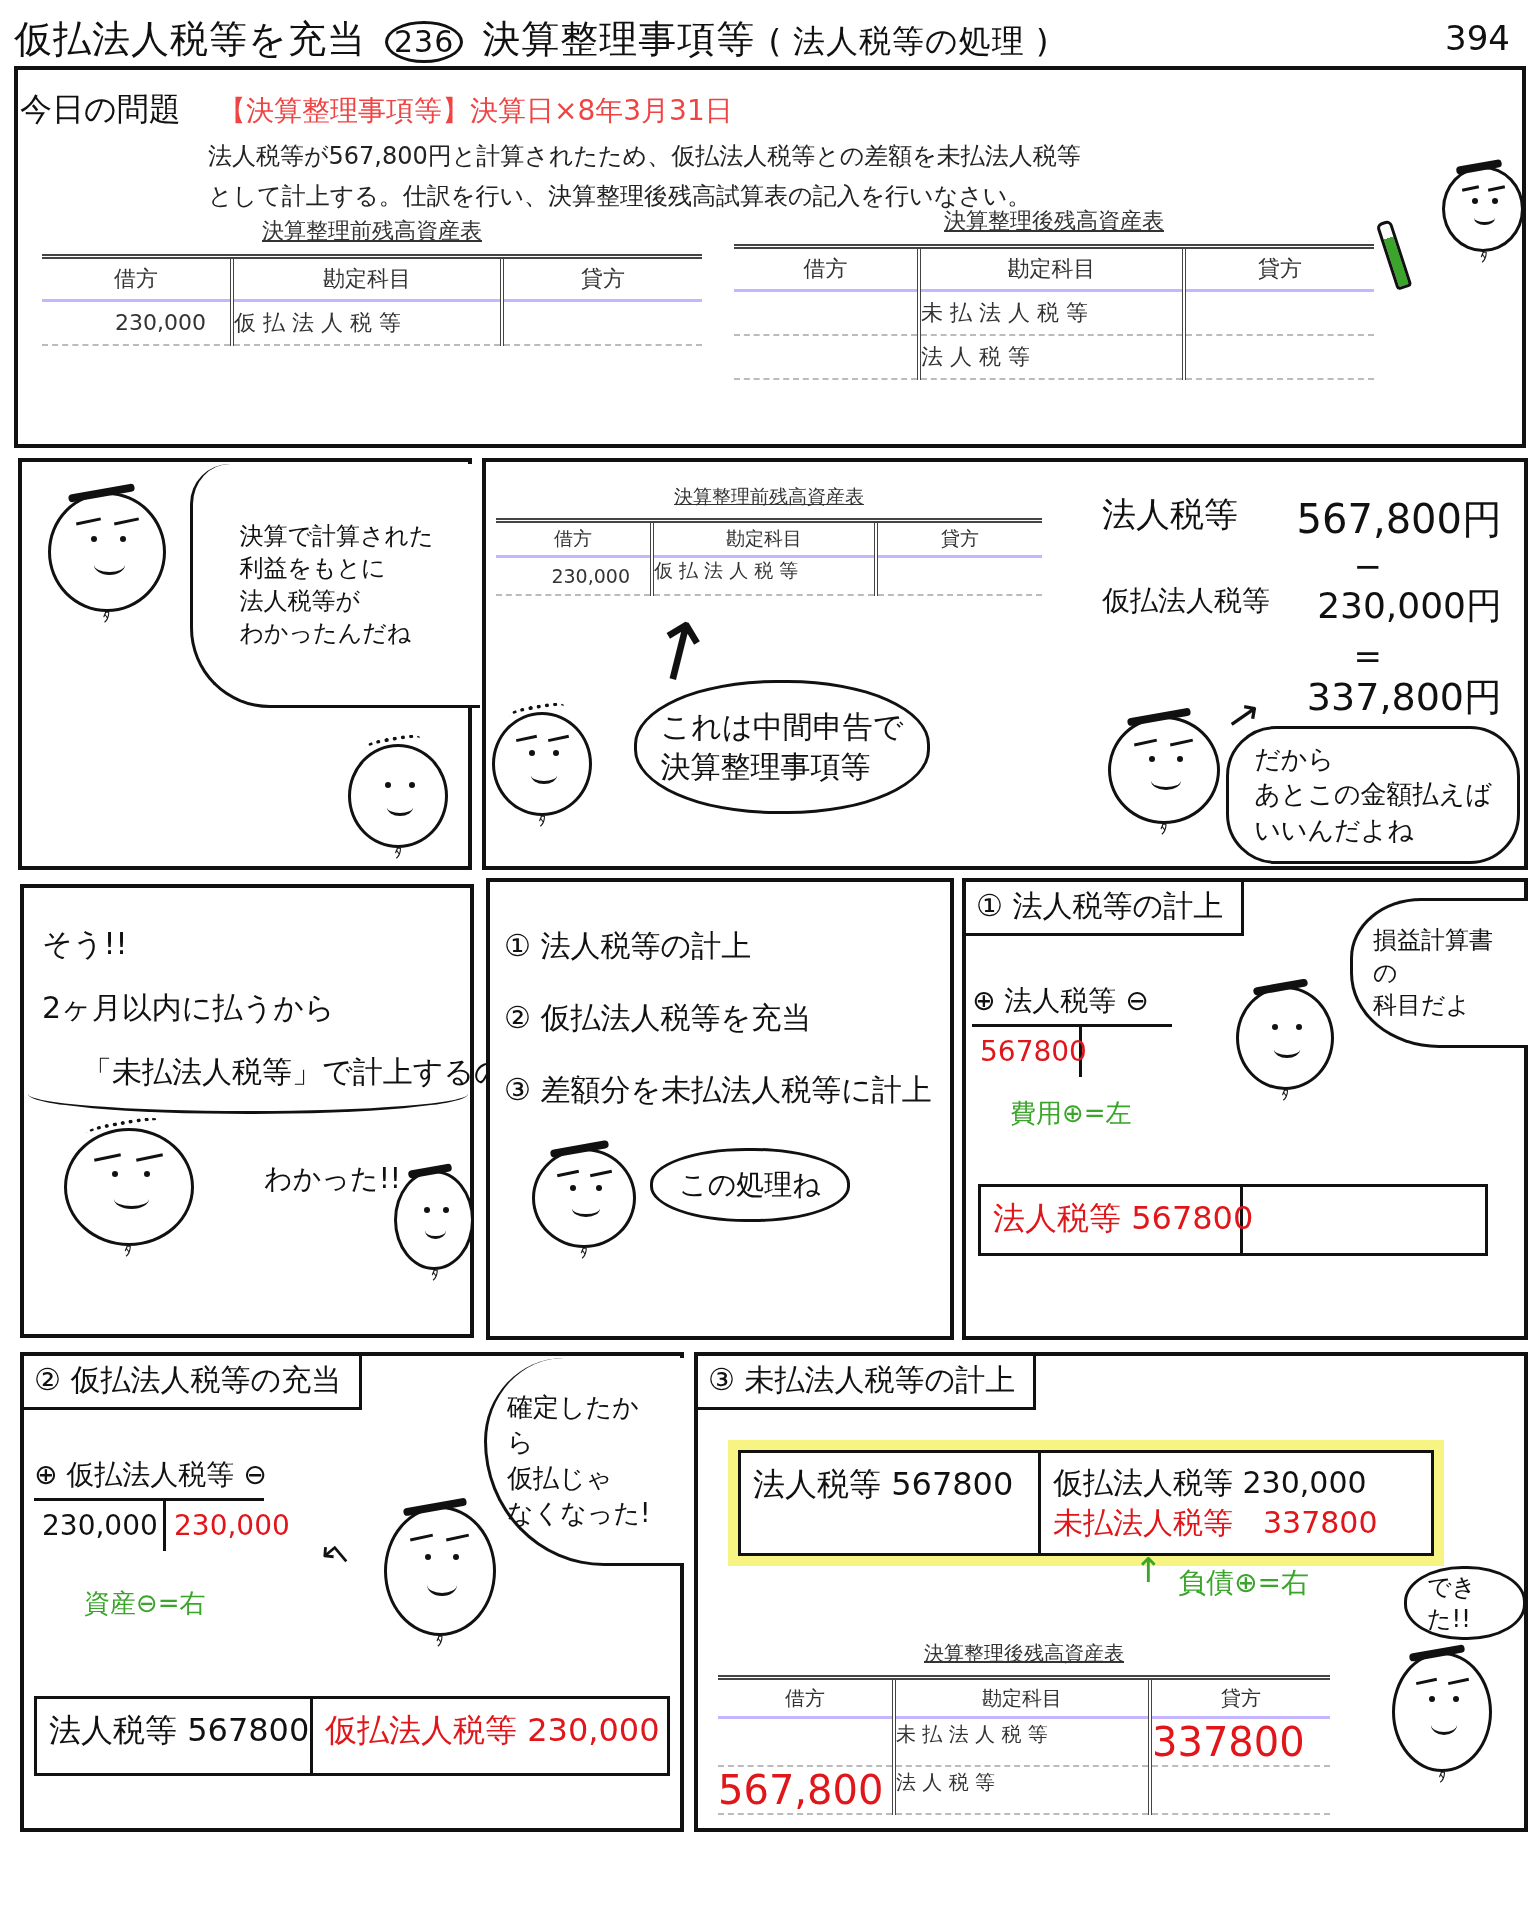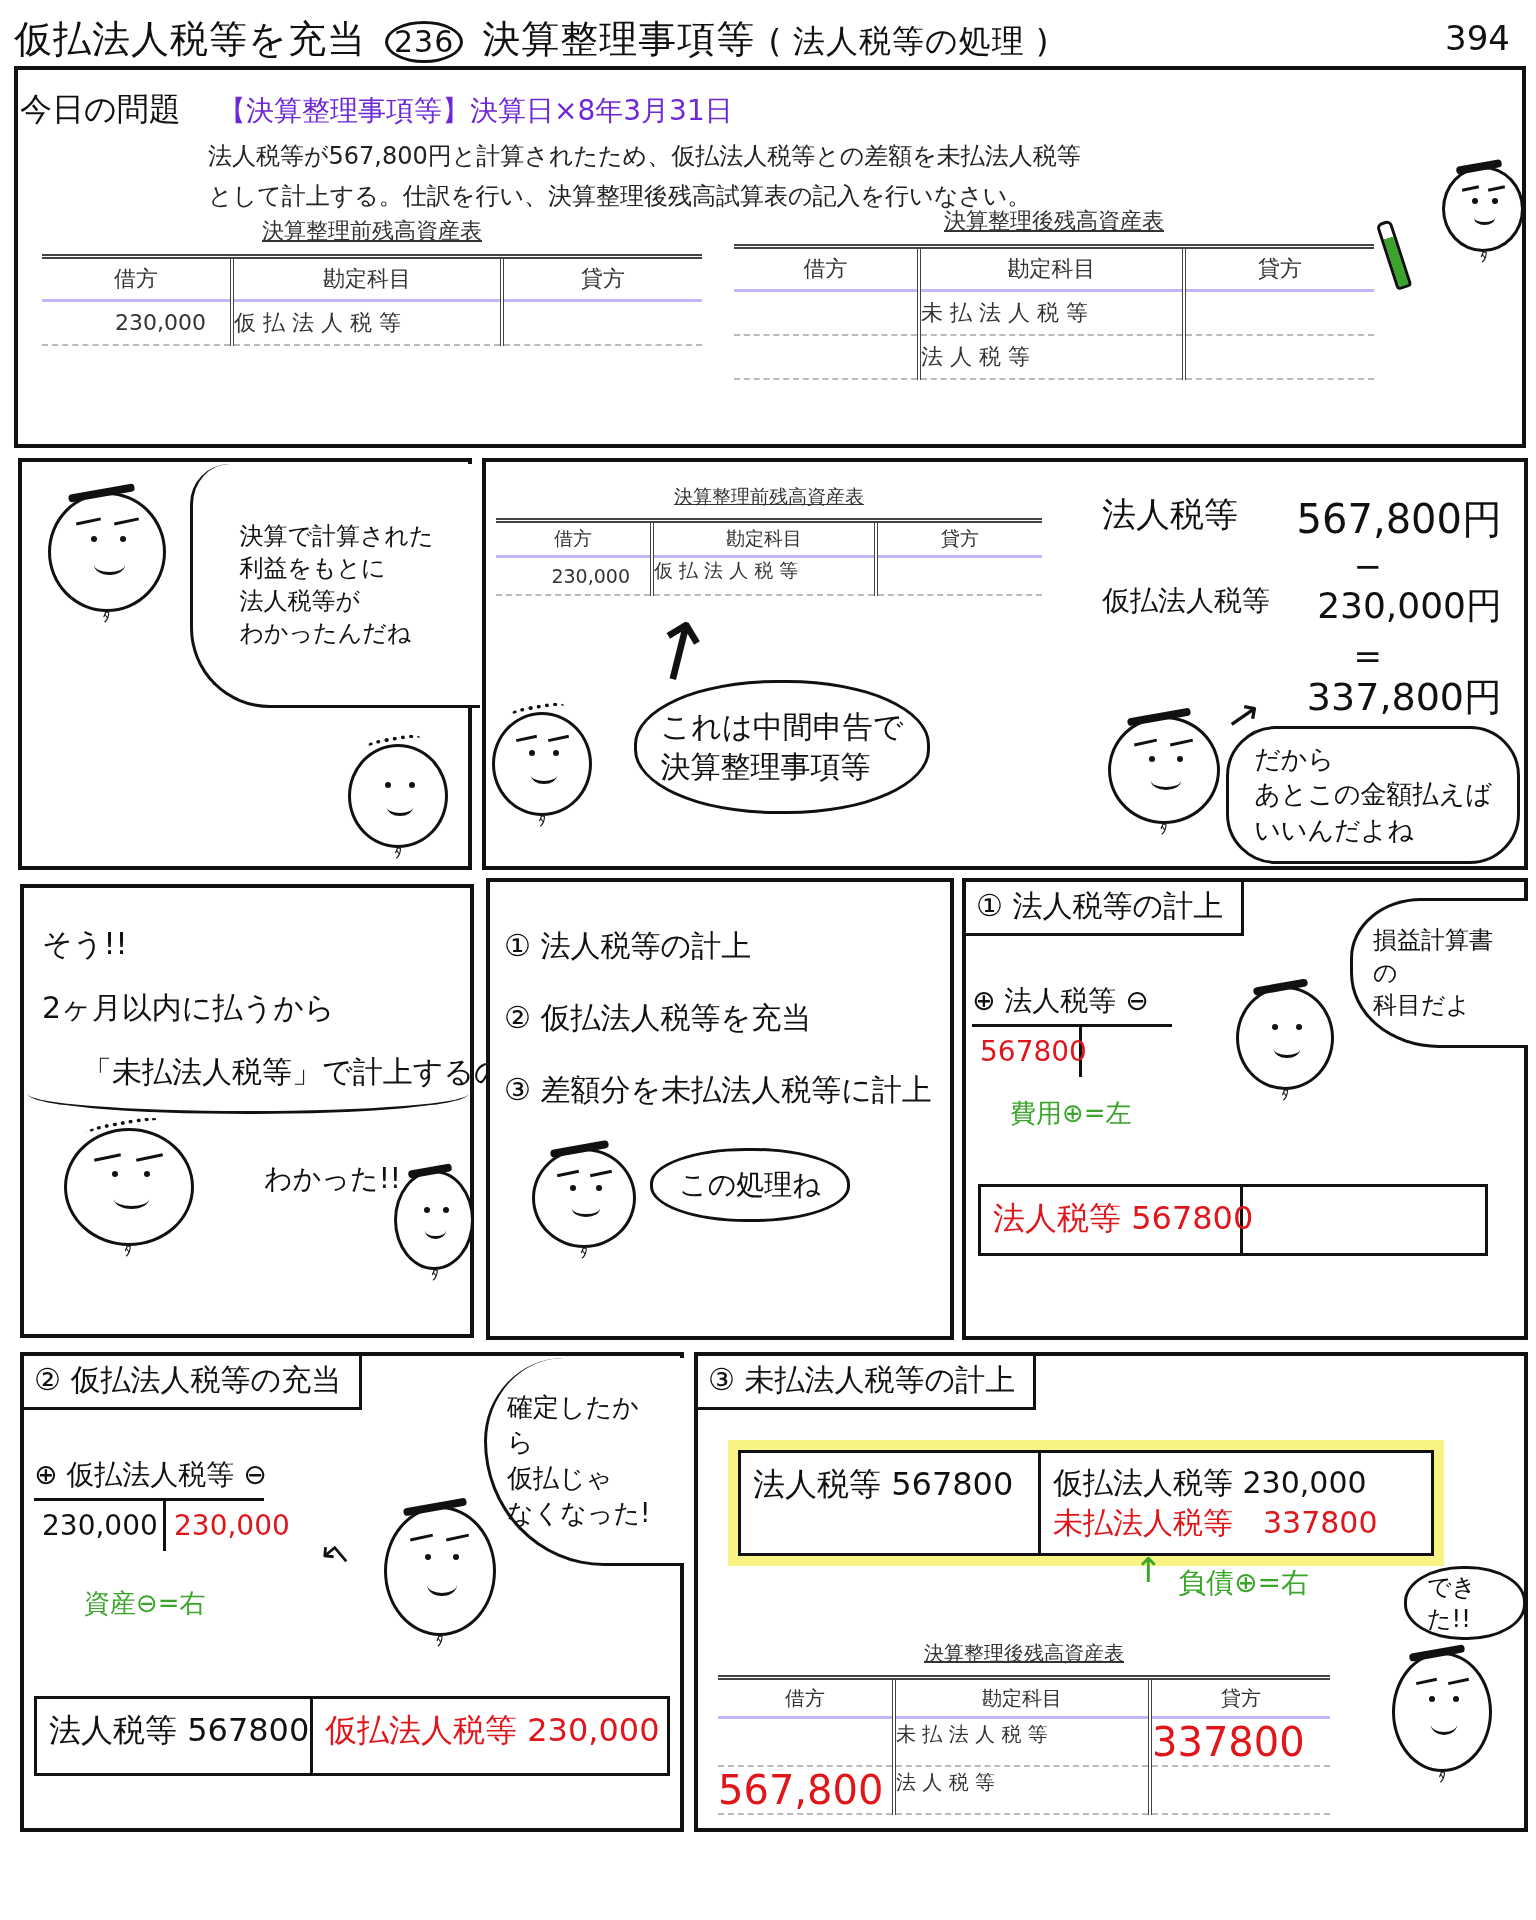--- a/index.html
+++ b/index.html
@@ -16,21 +16,21 @@
   .page-title .num { display: inline-block; border: 3px solid #111; border-radius: 50%; padding: 0 6px; font-size: 30px; line-height: 36px; margin: 0 6px; }
   .page-number { position: absolute; right: 20px; top: 10px; font-size: 34px; }
 
   
   .panel { position: absolute; border: 4px solid #111; background: #fff; }
 
   
   #problem { left: 14px; top: 66px; width: 1512px; height: 382px; }
   .today-label { position: absolute; left: 2px; top: 18px; font-size: 32px; }
   .today-label::after { content: ""; position: absolute; left: 0; top: 28px; width: 150px; height: 18px; background: rgba(245, 240, 90, 0.7); transform: rotate(-6deg); z-index: -1; }
-  .problem-heading { position: absolute; left: 200px; top: 22px; font-size: 28px; color: #6d28d9; }
+  .problem-heading { position: absolute; left: 200px; top: 22px; font-size: 28px; color: #ef4444; }
   .problem-body { position: absolute; left: 190px; top: 66px; font-size: 24px; line-height: 40px; color: #222; width: 1180px; }
 
   
   .tb { position: absolute; }
   .tb-title { text-align: center; font-family: "DejaVu Serif", serif; font-size: 22px; text-decoration: underline; color: #333; margin-bottom: 8px; }
   .tb table { border-collapse: collapse; width: 100%; font-size: 22px; color: #333; }
   .tb th { font-weight: normal; font-family: "DejaVu Serif", serif; height: 44px; border-top: 5px double #444; border-bottom: 3px solid #c4b5fd; }
   .tb td { height: 44px; border-bottom: 2px dashed #bbb; }
   .tb td.num { text-align: right; padding-right: 24px; }
   .tb th.mid, .tb td.mid { border-left: 4px double #444; border-right: 4px double #444; }

